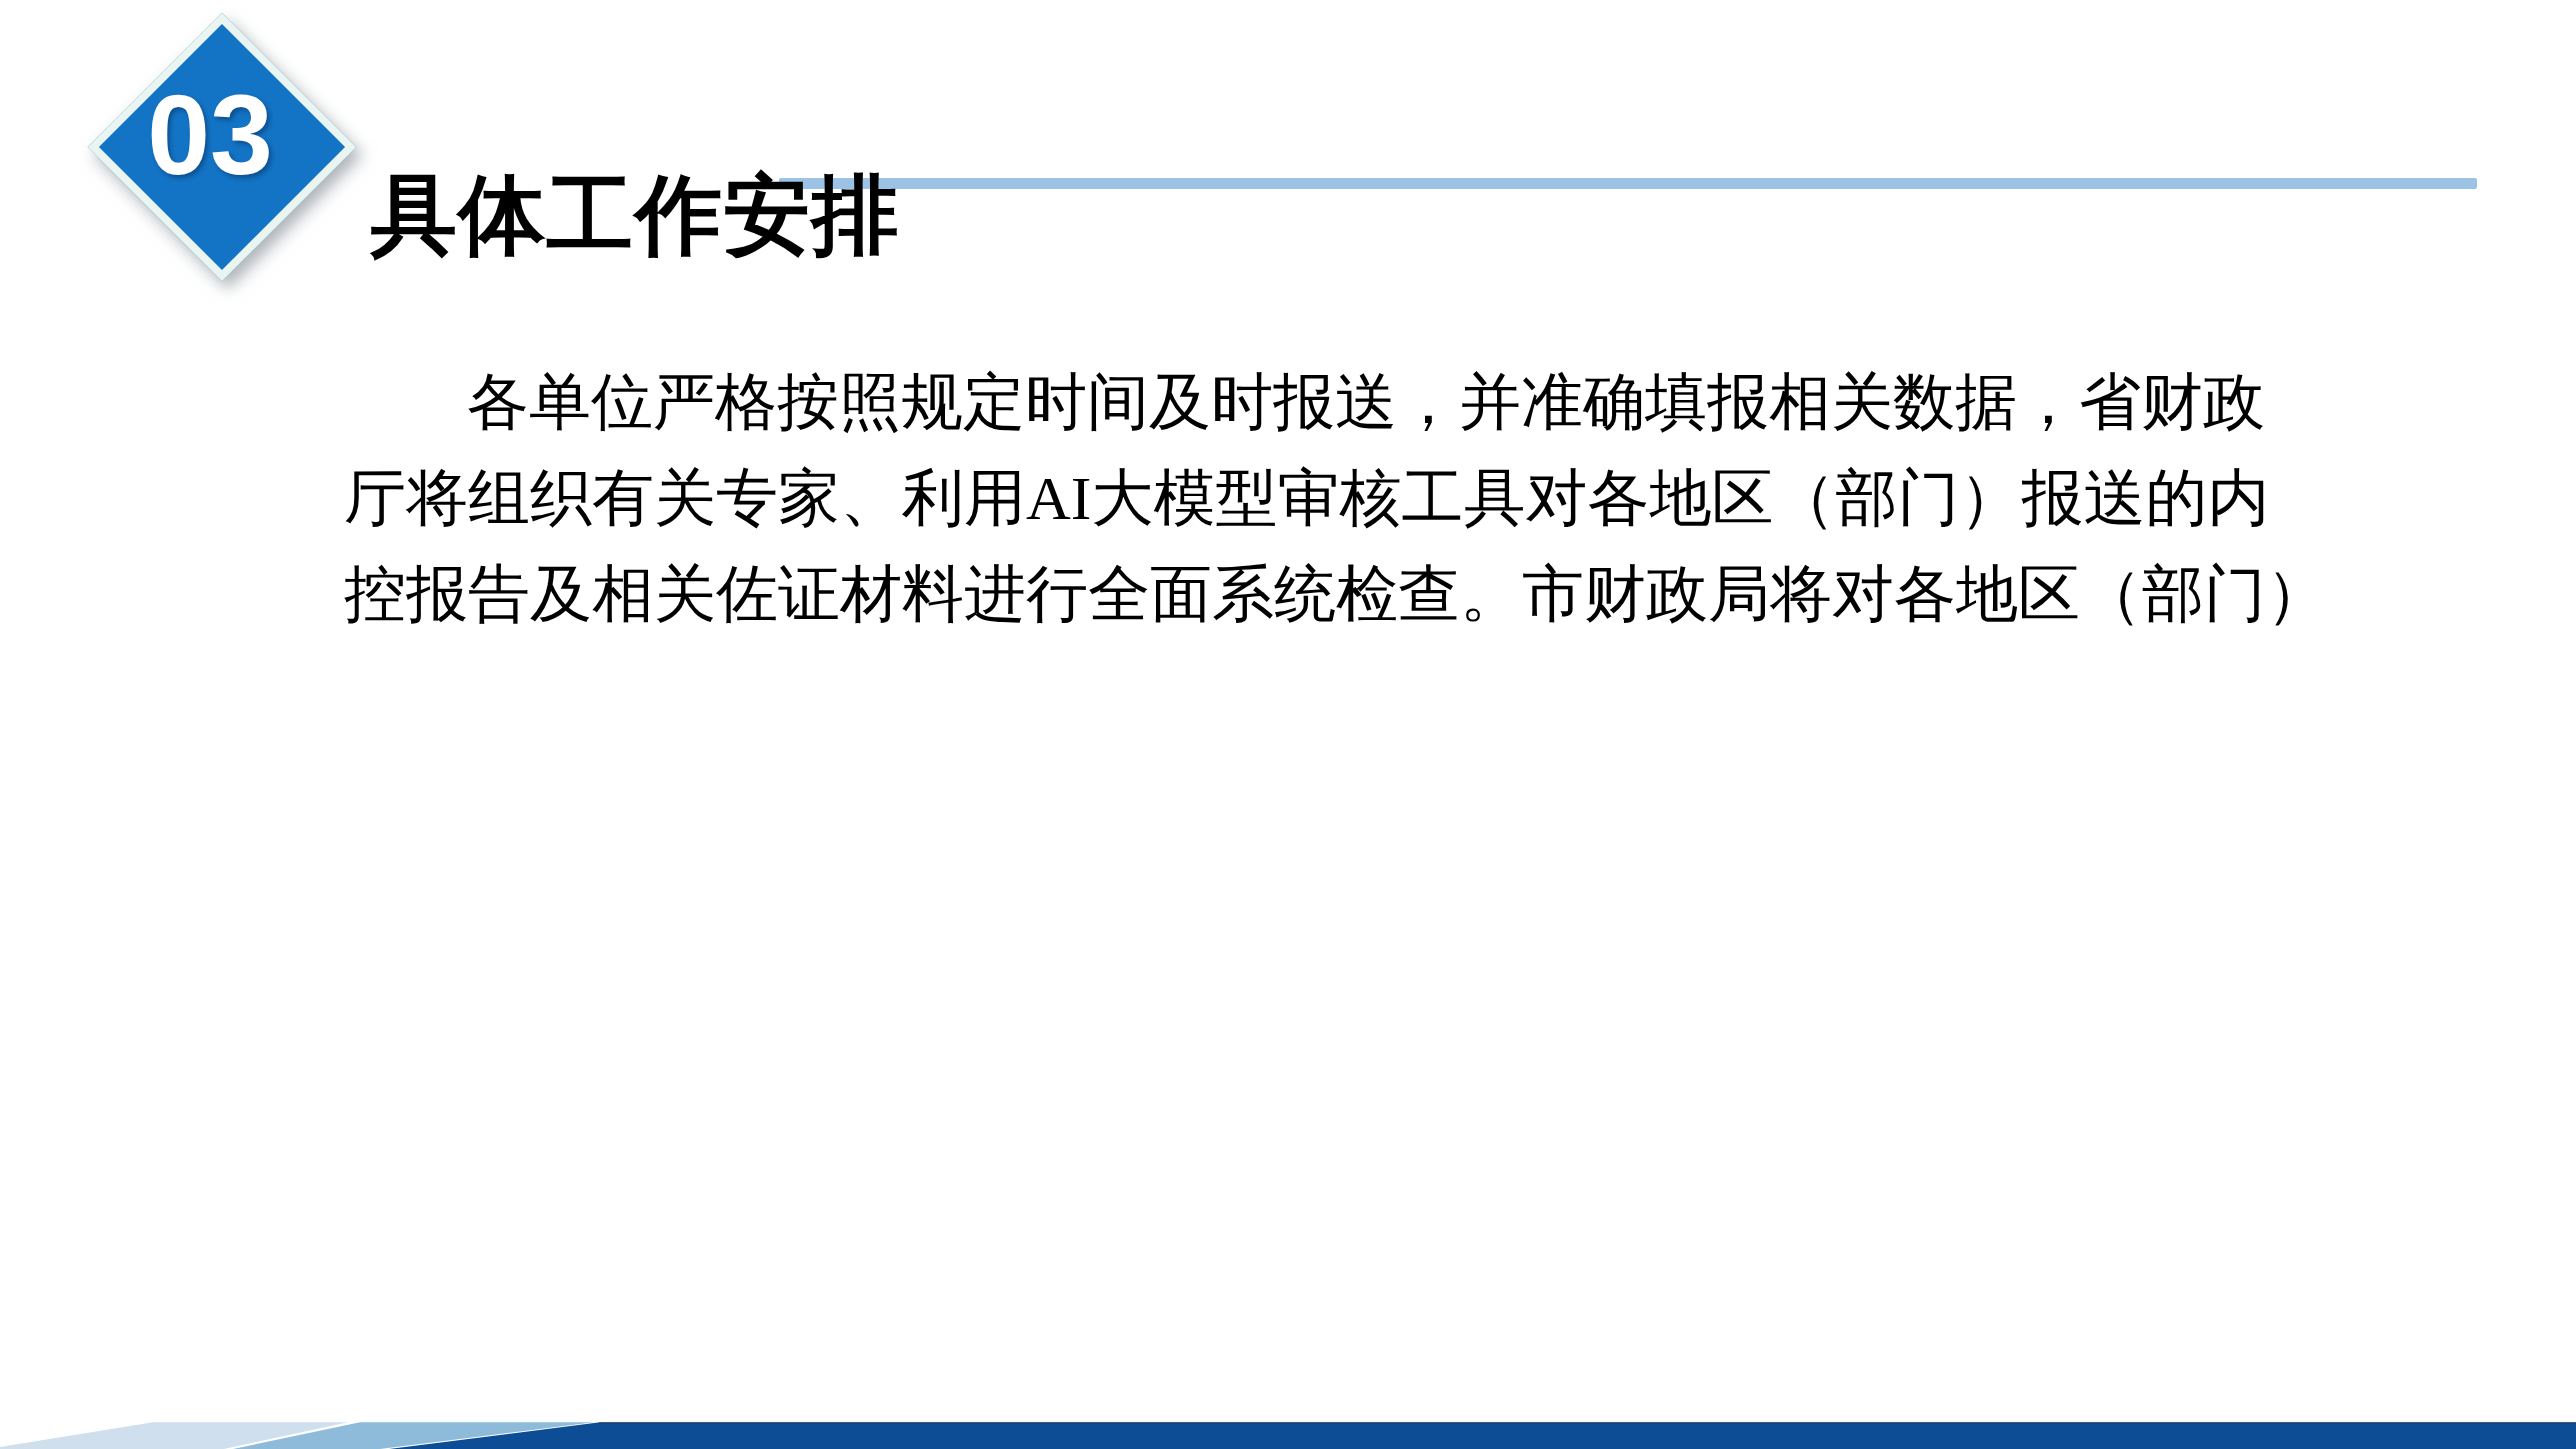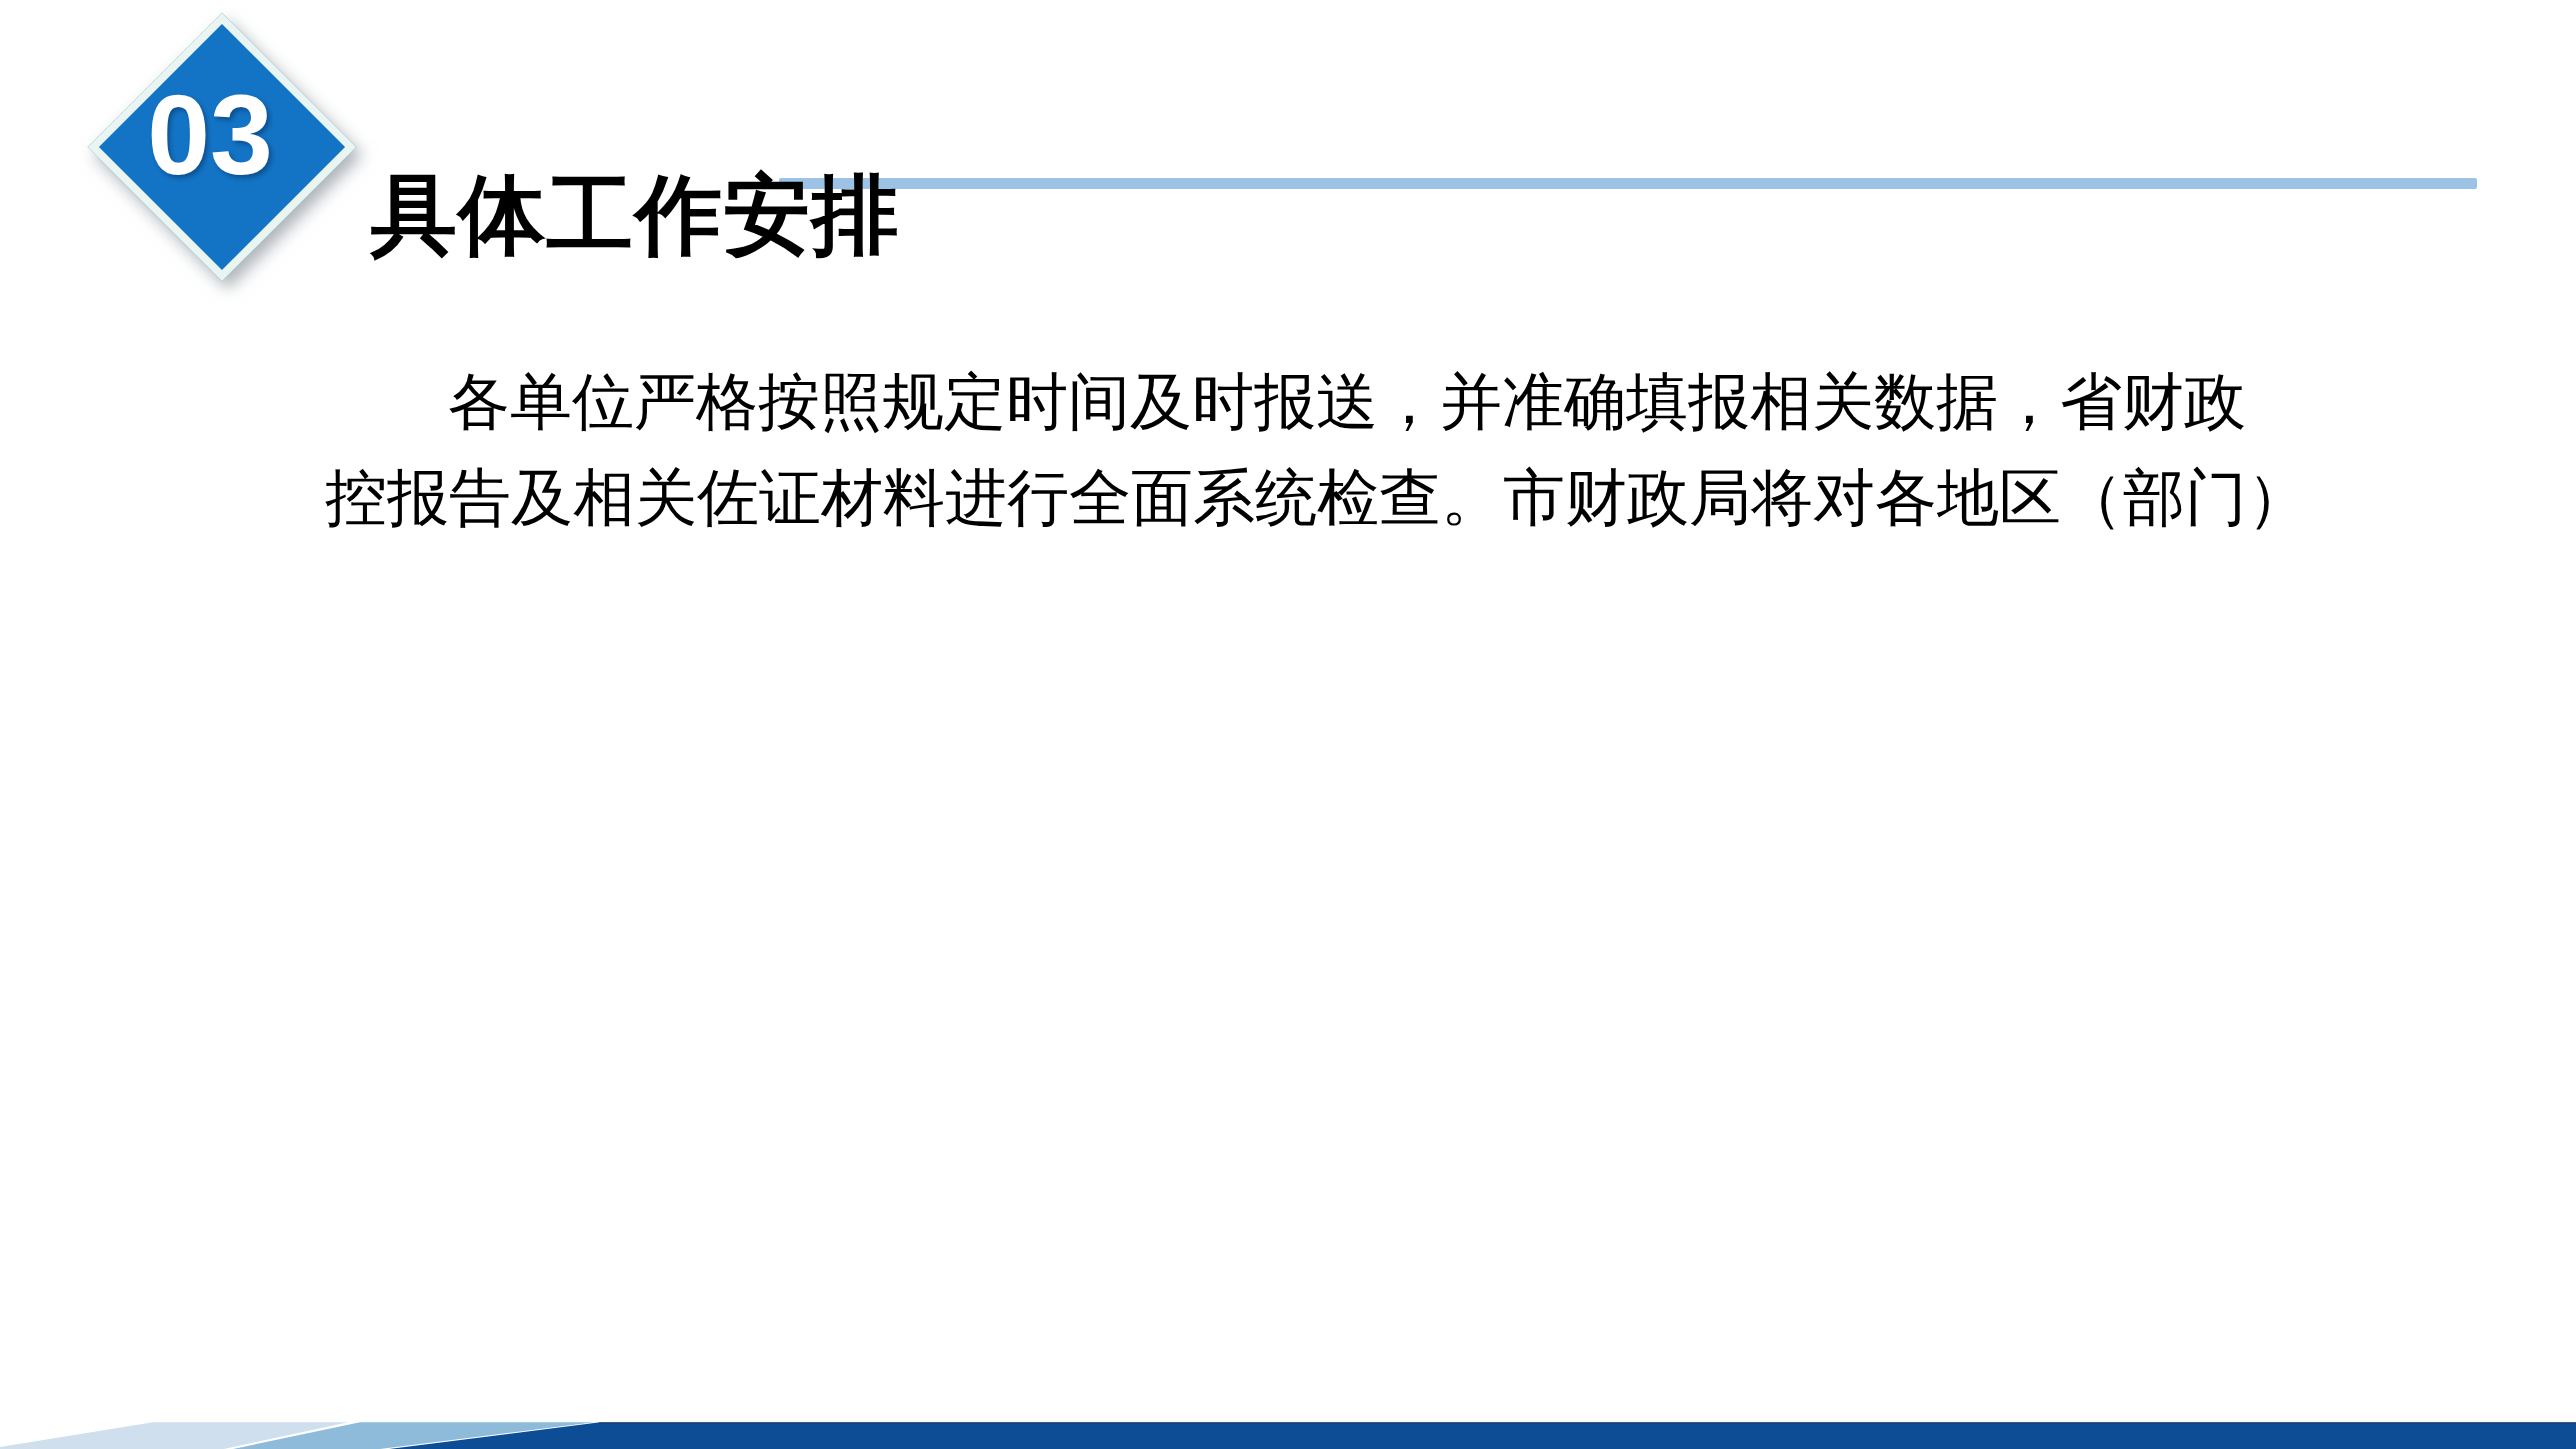--- a/index.html
+++ b/index.html
@@ -55,21 +55,21 @@
   }
 
   
   .body-text {
     position:absolute; left:325px; top:354px;
     width:2106px;
     font-size:62px; line-height:96px;
     color:#000000;
     z-index:2;
   }
-  .body-text .p-line { white-space:nowrap; }
+  .body-text .p-line { white-space:nowrap;margin-left:19px; }
   .body-text .p-line.first { text-indent:123px; }
 
   
   .footer-band {
     position:absolute; left:0; top:1421px;
     width:2576px; height:28px;
     z-index:3;
   }
   .footer-band .stripe { position:absolute; inset:0; }
   .stripe-pale {
@@ -102,20 +102,21 @@
       </div>
     </div>
   </div>
 
   <div class="title-underline" style="background: rgb(156, 195, 229);"></div>
 
   <h1 class="page-title" style="color: rgb(0, 0, 0);">具体工作安排</h1>
 
   <div class="body-text" style="color: rgb(0, 0, 0);">
     <div class="p-line first">各单位严格按照规定时间及时报送，并准确填报相关数据，省财政</div>
+    <div class="p-line">厅将组织有关专家、利用AI大模型审核工具对各地区（部门）报送的内</div>
     <div class="p-line">控报告及相关佐证材料进行全面系统检查。市财政局将对各地区（部门）</div>
   </div>
 
   <div class="footer-band">
     <div class="stripe stripe-pale" style="background: rgb(207, 223, 238);"></div>
     <div class="stripe stripe-medium" style="background: rgb(143, 187, 219);"></div>
     <div class="stripe stripe-dark" style="background: rgb(12, 77, 149);"></div>
     <div class="stripe-dark-edge"></div>
   </div>
 

